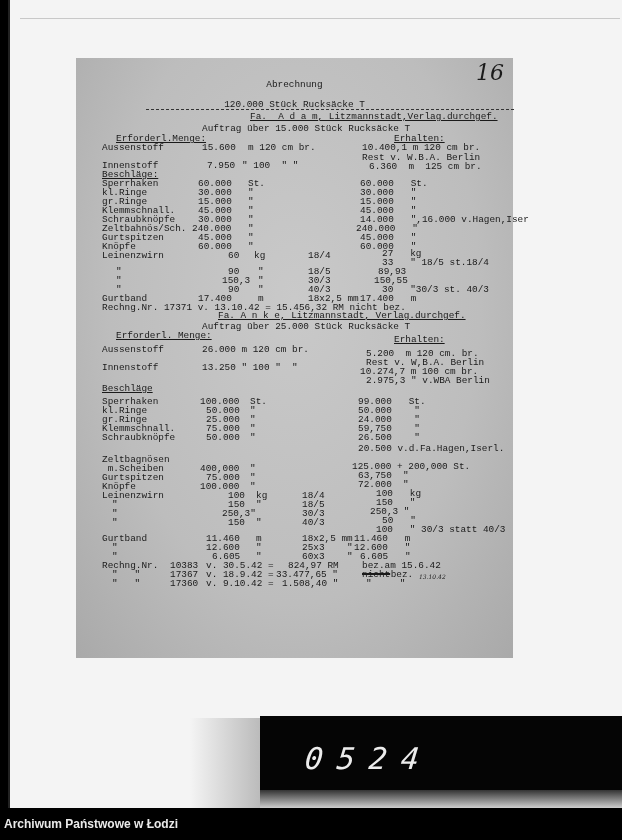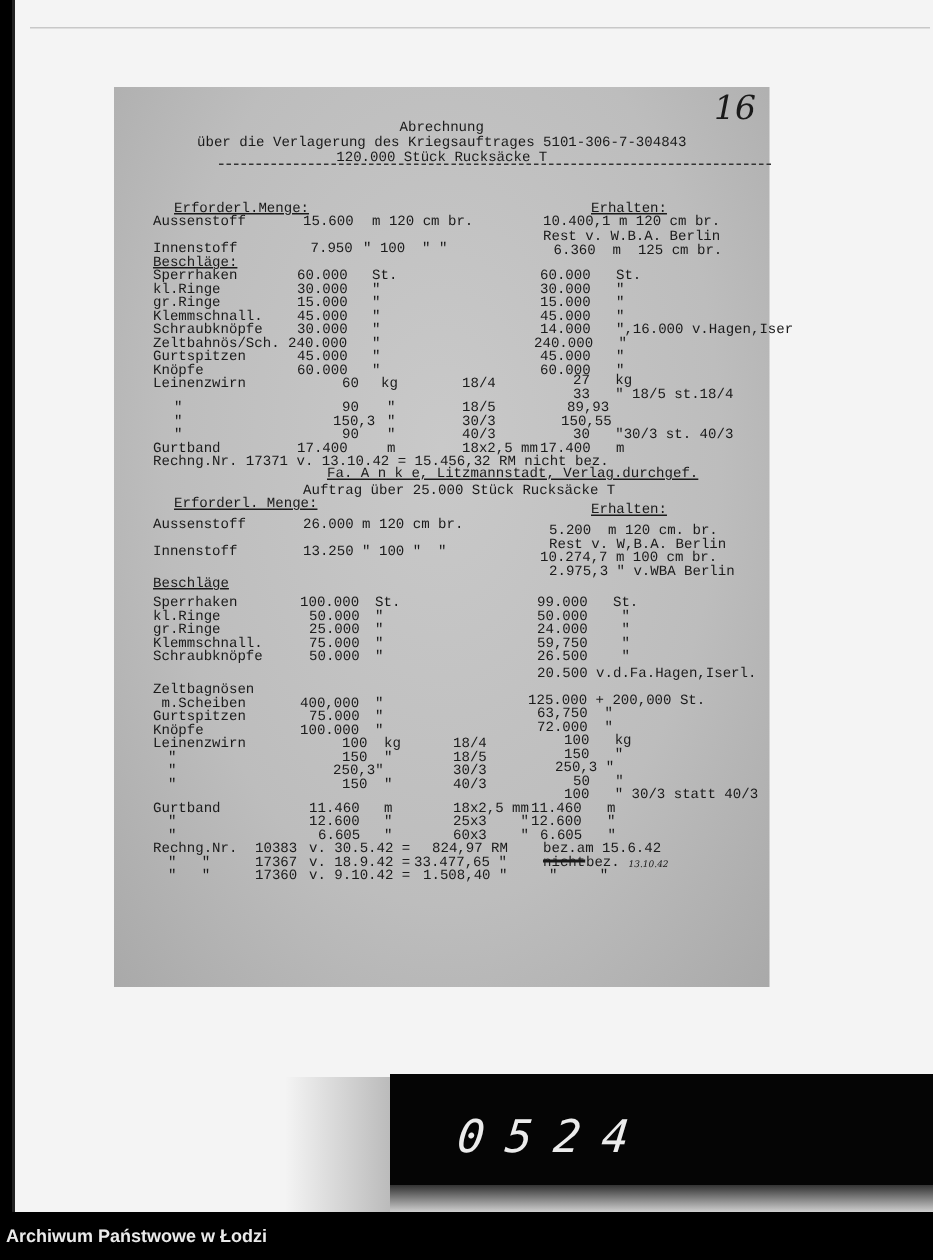--- a/index.html
+++ b/index.html
@@ -56,24 +56,25 @@
 <body>
 
 <div class="mount">
   <div class="mount-topline"></div>
 </div>
 
 <div class="paper">
 
   <div class="t hand" style="left:400px;top:10px;">16</div>
   <div class="t c" style="left:0;width:437px;top:22px;">Abrechnung</div>
-  <div class="t c" style="left:0;width:437px;top:32px;">über die Verlagerung des Kriegsauftrages 5101-306-7-304843</div>
   <div class="t c" style="left:0;width:437px;top:42px;">120.000 Stück Rucksäcke T</div>
   <div class="dash" style="top:51px;left:70px;"></div>
 
+  <div class="t u" style="left:174px;top:54px;">Fa.  A d a m, Litzmannstadt,Verlag.durchgef.</div>
+  <div class="t" style="left:126px;top:66px;">Auftrag über 15.000 Stück Rucksäcke T</div>
   <div class="t u" style="left:40px;top:76px;">Erforderl.Menge:</div>
   <div class="t u" style="left:318px;top:76px;">Erhalten:</div>
 
   <div class="t" style="left:26px;top:85px;">Aussenstoff</div>
   <div class="t" style="left:126px;top:85px;">15.600</div>
   <div class="t" style="left:172px;top:85px;">m 120 cm br.</div>
   <div class="t" style="left:286px;top:85px;">10.400,1 m 120 cm br.</div>
   <div class="t" style="left:286px;top:95px;">Rest v. W.B.A. Berlin</div>
   <div class="t" style="left:26px;top:103px;">Innenstoff</div>
   <div class="t" style="left:131px;top:103px;">7.950</div>

